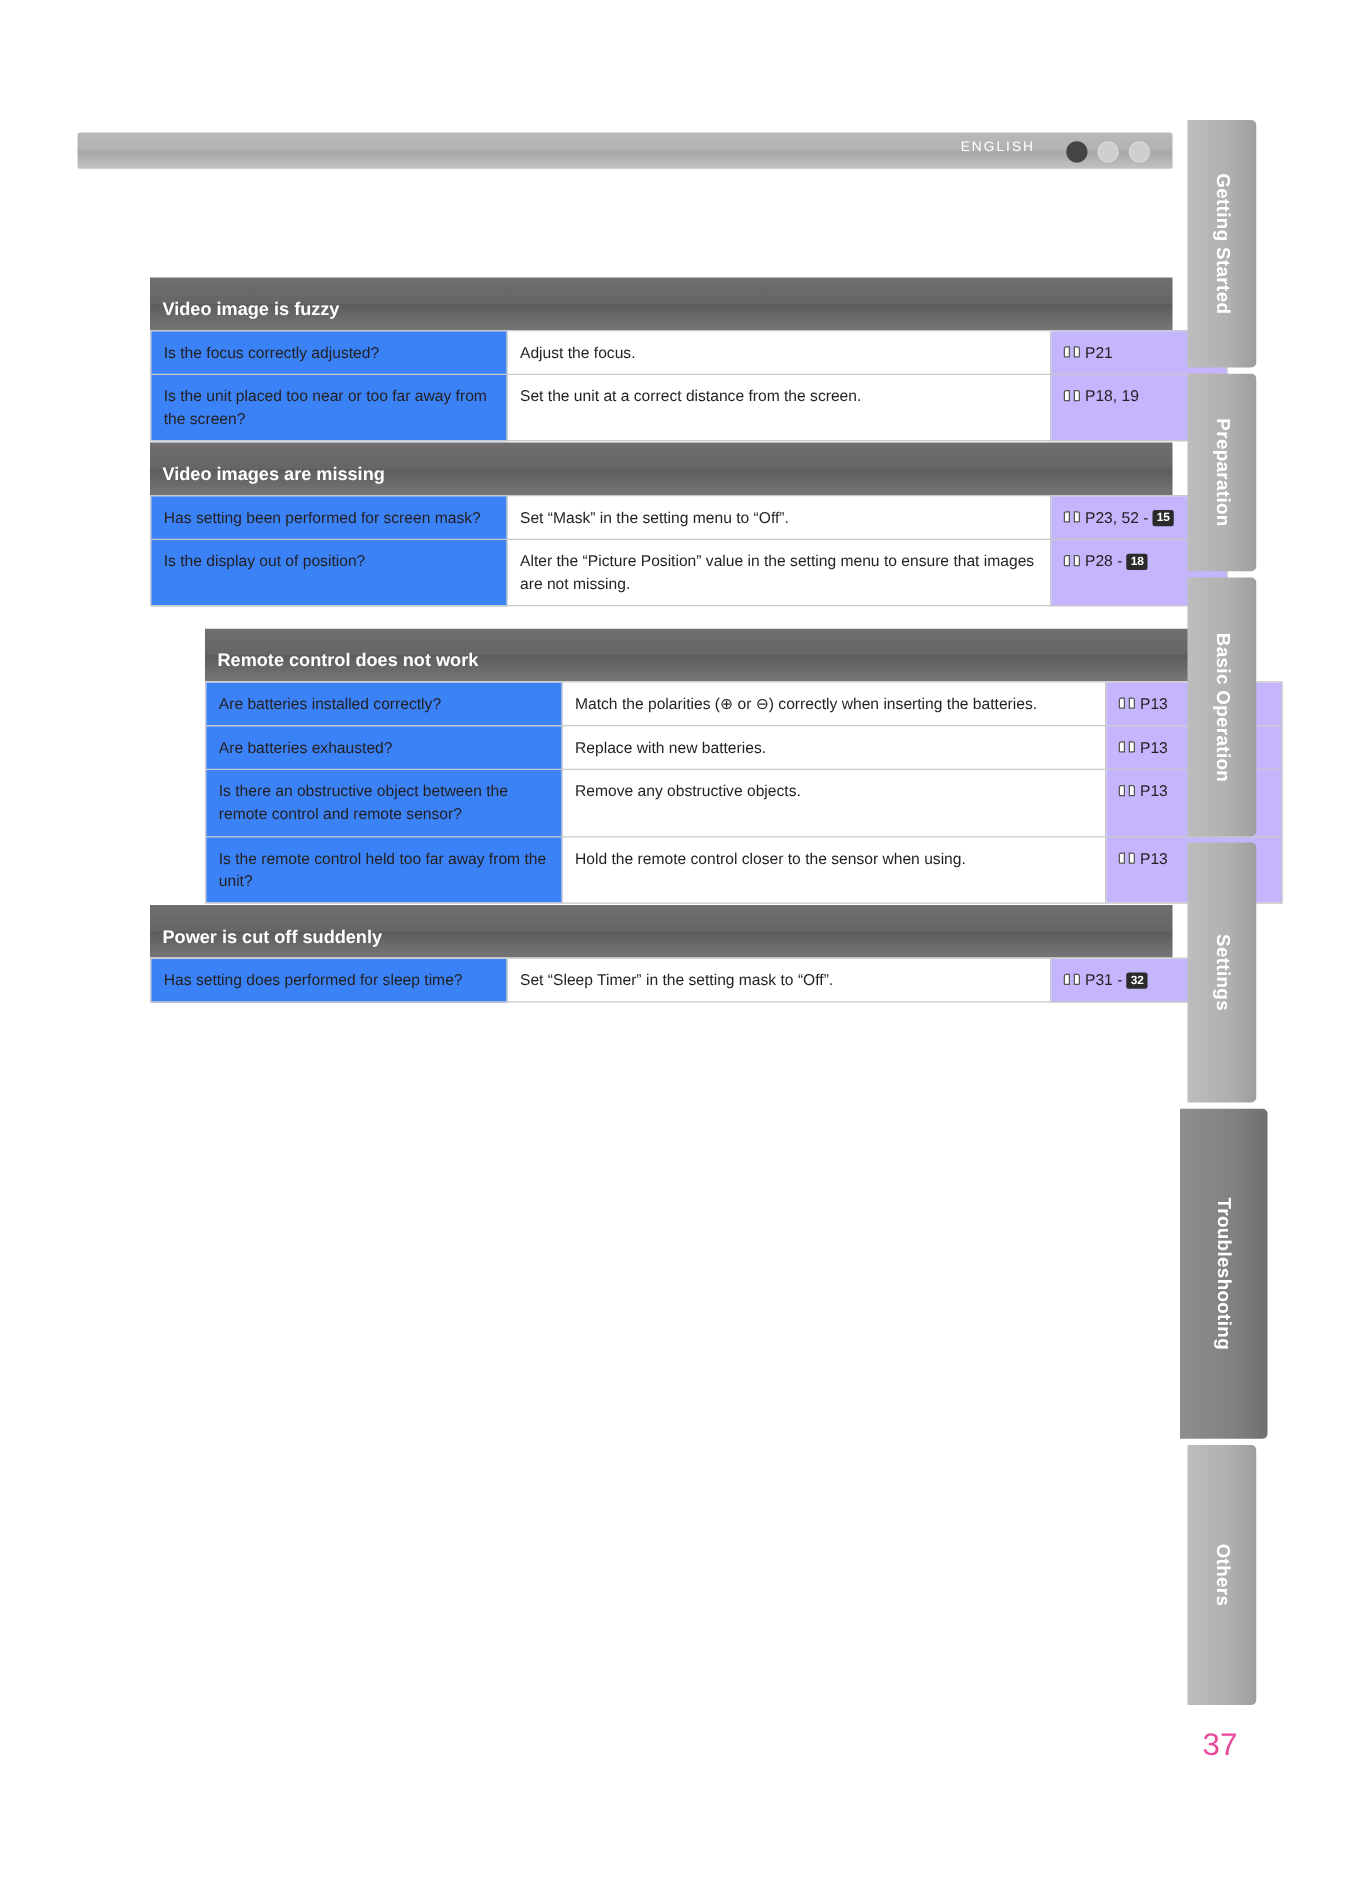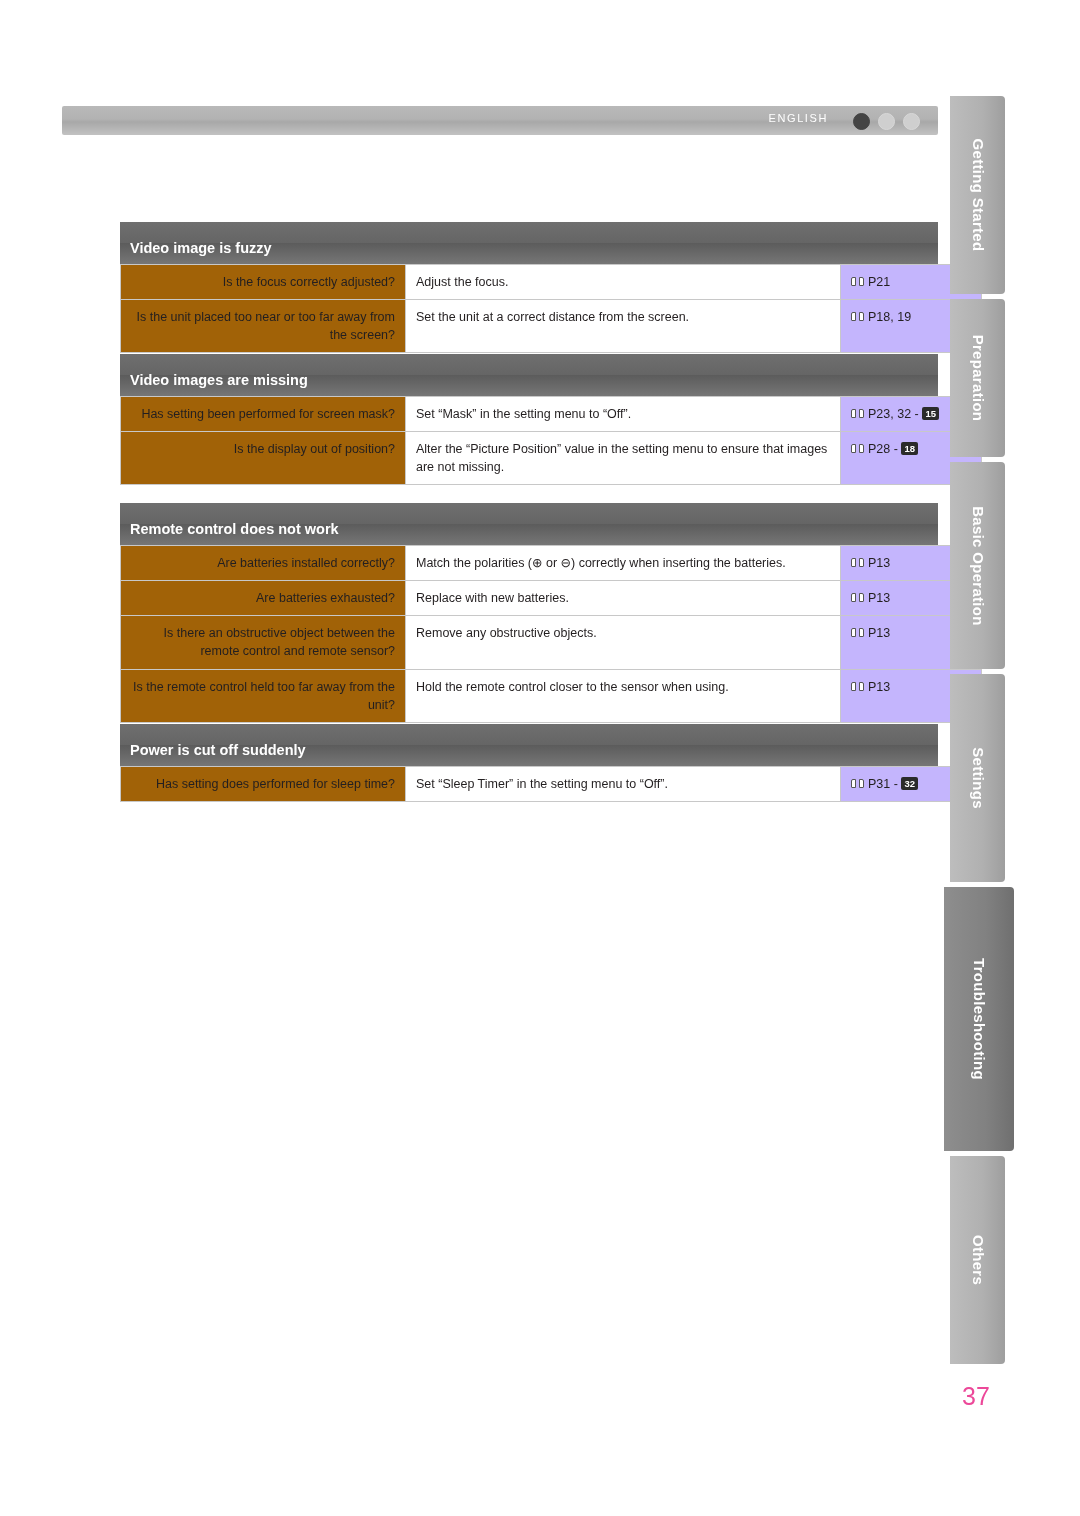--- a/index.html
+++ b/index.html
@@ -76,21 +76,21 @@
     table-layout: fixed;
   }
   table.tbl td {
     border: 1px solid #c8c8c8;
     font-size: 12.5px;
     color: #231f20;
     padding: 8px 10px 8px 10px;
     vertical-align: top;
     line-height: 1.45;
   }
-  td.c1 { width: 264px; background: #a16207; text-align: right; }
+  td.c1 { width: 264px; background: #3b82f6; }
   td.c2 { width: 414px; background: #ffffff; }
   td.c3 { width: 120px; background: #c4b5fd; white-space: nowrap; }
   .bookicon {
     display: inline-block;
     width: 13px;
     height: 10px;
     position: relative;
     margin-right: 4px;
     vertical-align: -1px;
   }
@@ -192,32 +192,32 @@
     </table>
 </div>
 
 <div class="table-block" style="top:354px;">
   <div class="tbl-title">Video images are missing</div>
   <table class="tbl">
     <tbody>
         <tr>
       <td class="c1">Has setting been performed for screen mask?</td>
       <td class="c2">Set “Mask” in the setting menu to “Off”.</td>
-      <td class="c3"><span class="bookicon"></span><span>P23, 32 - </span><span class="numbox">15</span></td>
+      <td class="c3"><span class="bookicon"></span><span>P23, 52 - </span><span class="numbox">15</span></td>
     </tr>
     <tr>
       <td class="c1">Is the display out of position?</td>
       <td class="c2">Alter the “Picture Position” value in the setting menu to ensure that images are not missing.</td>
       <td class="c3"><span class="bookicon"></span><span>P28 - </span><span class="numbox">18</span></td>
     </tr>
   </tbody>
     </table>
 </div>
 
-<div class="table-block" style="top:503px;">
+<div class="table-block" style="top:503px;margin-left:44px;">
   <div class="tbl-title">Remote control does not work</div>
   <table class="tbl">
     <tbody>
         <tr>
       <td class="c1">Are batteries installed correctly?</td>
       <td class="c2">Match the polarities (⊕ or ⊖) correctly when inserting the batteries.</td>
       <td class="c3"><span class="bookicon"></span><span>P13</span></td>
     </tr>
     <tr>
       <td class="c1">Are batteries exhausted?</td>
@@ -237,21 +237,21 @@
   </tbody>
     </table>
 </div>
 
 <div class="table-block" style="top:724px;">
   <div class="tbl-title">Power is cut off suddenly</div>
   <table class="tbl">
     <tbody>
         <tr>
       <td class="c1">Has setting does performed for sleep time?</td>
-      <td class="c2">Set “Sleep Timer” in the setting menu to “Off”.</td>
+      <td class="c2">Set “Sleep Timer” in the setting mask to “Off”.</td>
       <td class="c3"><span class="bookicon"></span><span>P31 - </span><span class="numbox">32</span></td>
     </tr>
   </tbody>
     </table>
 </div>
 
 <div class="tabs">
   <div class="tab" style="top:0px; height:198px;">
     <span class="label">Getting Started</span>
   </div>

